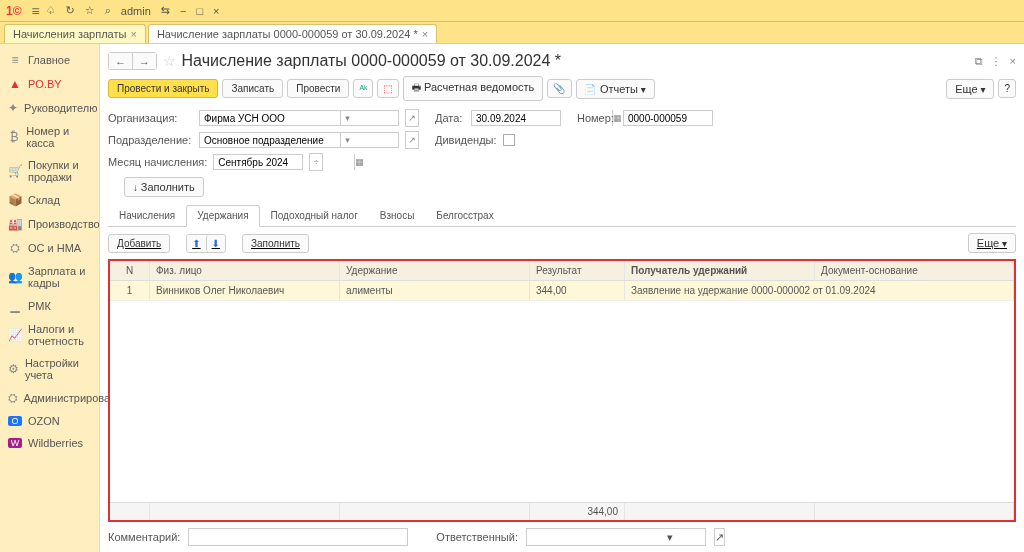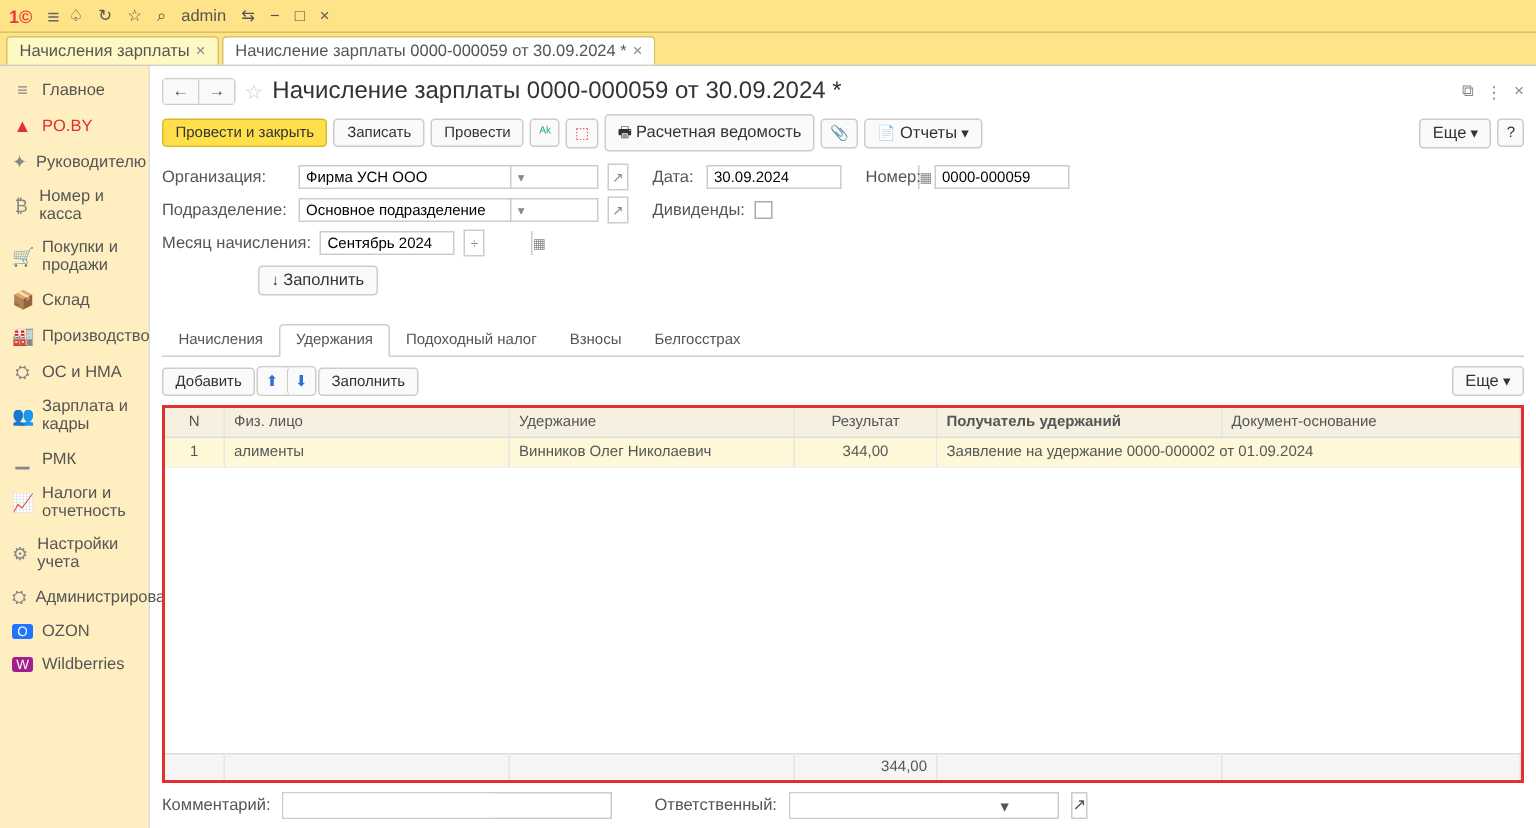--- a/index.html
+++ b/index.html
@@ -29,29 +29,29 @@
 .toolbar { display: flex; align-items: center; gap: 4px; padding: 2px 0 6px 0; flex-wrap: wrap;}
 .btn { border: 1px solid #ccc; background: #fafafa; padding: 3px 8px; border-radius: 3px; cursor: pointer; color: #333; font-size: 10px;}
 .btn.primary { background: #ffe04a; border-color: #d9b92a; }
 .btn.icon-only { padding: 3px 5px; }
 .btn.more { margin-left: auto;}
 .form-row { display: flex; align-items: center; gap: 6px; padding: 2px 0; font-size: 10px; color: #555;}
 .form-row label { min-width: 85px; }
 .form-row .input-wrap { border: 1px solid #ccc; display: flex; align-items: center; height: 16px; background: #fff;}
 .form-row input { border: none; padding: 0 4px; height: 16px; font-size: 10px; outline: none; background: transparent;}
 .form-row .ibtn { border-left: 1px solid #ccc; width: 14px; text-align: center; color: #888; cursor: pointer; font-size: 9px; line-height: 16px;}
-.fill-btn-row { padding: 4px 16px; margin-left: 48px;}
-.subtabs { display: flex; border-bottom: 1px solid #ccc; margin-top: 15px;}
+.fill-btn-row { padding: 4px 16px;}
+.subtabs { display: flex; border-bottom: 1px solid #ccc; margin-top: 4px;}
 .subtab { padding: 4px 10px; border: 1px solid transparent; color: #555; cursor: pointer; font-size: 10px;}
 .subtab.active { border: 1px solid #ccc; border-bottom: 1px solid #fff; border-radius: 3px 3px 0 0; background: #fff; margin-bottom: -1px;}
-.subtoolbar { display: flex; gap: 1px; padding: 6px 0; align-items: flex-end;}
+.subtoolbar { display: flex; gap: 16px; padding: 6px 0; align-items: flex-end; text-decoration: underline;}
 .table-wrap { border: 2px solid #e03030; flex: 1; display: flex; flex-direction: column; }
 .thead { display: flex; background: #f6f0e0; border-bottom: 1px solid #ddd;}
 .thead .th, .trow .td { padding: 4px 6px; border-right: 1px solid #e5e5e5; font-size: 10px; color: #555;}
-.col-n { width: 40px; text-align: center;} .col-fio { width: 190px;} .col-ud { width: 190px;} .col-res { width: 95px; text-align: center;} .col-pol { width: 190px; font-weight: bold;} .col-doc { flex: 1;}
+.col-n { width: 40px; text-align: center;} .col-fio { width: 190px;} .col-ud { width: 190px;} .col-res { width: 95px; text-align: left;} .col-pol { width: 190px; font-weight: bold;} .col-doc { flex: 1;}
 .trow { display: flex; border-bottom: 1px solid #eee;}
 .trow.selected .td { background: #fff8d8;}
 .trow .td.highlight { background: #ffe37a; }
 .tbody { flex: 1; background: #fff;}
 .tfoot { display: flex; background: #f5f5f5; border-top: 1px solid #ddd;}
 .tfoot .td { padding: 3px 6px; font-size: 10px; color: #555; border-right: 1px solid #e5e5e5;}
 .comment-row { display: flex; align-items: center; gap: 8px; padding: 6px 0; font-size: 10px; color: #555;}
 .comment-row .input-wrap { border: 1px solid #ccc; height: 18px; display: flex; align-items: center; background: #fff;}
 .comment-row input { border: none; padding: 0 4px; height: 16px; font-size: 10px; outline: none;}
 .checkbox { width: 12px; height: 12px; border: 1px solid #aaa; display: inline-block; vertical-align: middle;}
@@ -243,22 +243,22 @@
         <div class="th col-n">N</div>
         <div class="th col-fio">Физ. лицо</div>
         <div class="th col-ud">Удержание</div>
         <div class="th col-res">Результат</div>
         <div class="th col-pol">Получатель удержаний</div>
         <div class="th col-doc">Документ-основание</div>
       </div>
       <div class="tbody">
         <div class="trow selected">
           <div class="td col-n">1</div>
+          <div class="td col-fio">Винников Олег Николаевич</div>
           <div class="td col-ud">алименты</div>
-          <div class="td col-fio">Винников Олег Николаевич</div>
           <div class="td col-res">344,00</div>
           <div class="td col-doc">Заявление на удержание 0000-000002 от 01.09.2024</div>
         </div>
       </div>
       <div class="tfoot">
         <div class="td col-n"></div>
         <div class="td col-fio"></div>
         <div class="td col-ud"></div>
         <div class="td col-res" style="text-align:right">344,00</div>
         <div class="td col-pol"></div>

